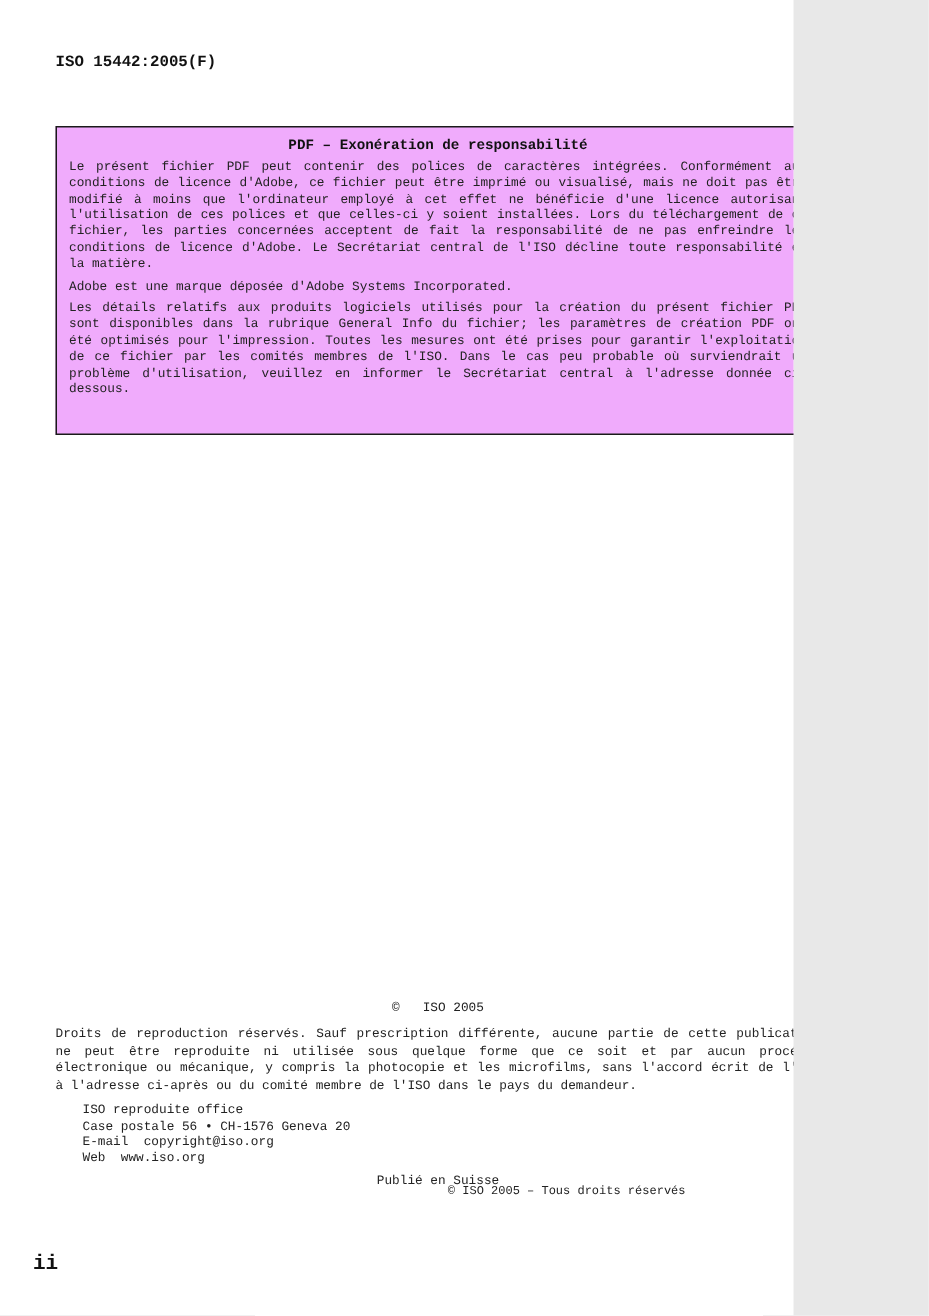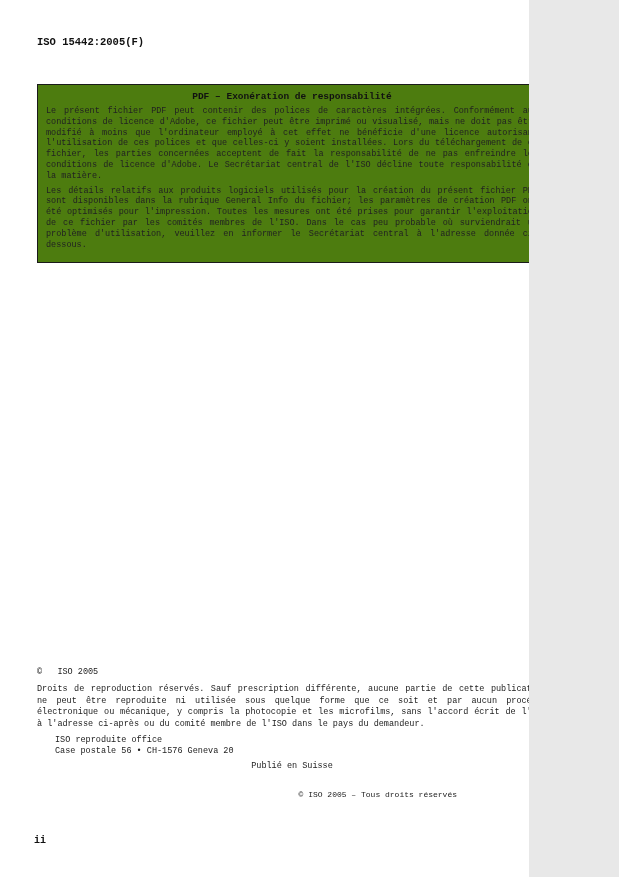--- a/index.html
+++ b/index.html
@@ -24,22 +24,22 @@
     font-size: 10.5px;
     color: #111;
   }
   .disclaimer-box {
     position: absolute;
     left: 37px;
     top: 84px;
     width: 510px;
     box-sizing: border-box;
     border: 1px solid #1a1a1a;
-    padding: 4px 8px 12px 8px;
-    background: #4d7c0f;
+    padding: 4px 8px 24px 8px;
+    background: #f0abfc;
   }
   .box-title {
     text-align: center;
     font-weight: bold;
     font-size: 9.5px;
     margin: 2px 0 3px 0;
     color: #111;
   }
   .disclaimer-box p {
     margin: 4px 0 0 0;
@@ -52,72 +52,76 @@
     position: absolute;
     left: 37px;
     top: 667px;
     width: 510px;
     font-size: 8.5px;
     color: #222;
   }
   .copyright-line {
     white-space: pre-wrap;
     margin: 0 0 7px 0;
+    text-align: center;
   }
   .rights-paragraph {
     margin: 0 0 5px 0;
     text-align: justify;
     line-height: 11.6px;
   }
   .address-block {
     margin-left: 18px;
     line-height: 10.4px;
   }
   .address-line {
     white-space: pre-wrap;
   }
   .published-line {
     margin-top: 5px;
     text-align: center;
   }
   .footer-pagenum {
     position: absolute;
-    left: 34px;
+    left: 22px;
     top: 835px;
     font-weight: bold;
-    font-size: 10px;
+    font-size: 14px;
     color: #111;
   }
   .footer-copyright {
     position: absolute;
     right: 72px;
     top: 790px;
     font-size: 8px;
     color: #222;
   }
 </style>
 </head>
 <body>
 
 <div class="page">
 
   <div class="doc-header">ISO 15442:2005(F)</div>
 
   <div class="disclaimer-box">
     <div class="box-title">PDF – Exonération de responsabilité</div>
     <p>Le présent fichier PDF peut contenir des polices de caractères intégrées. Conformément aux conditions de licence d'Adobe, ce fichier peut être imprimé ou visualisé, mais ne doit pas être modifié à moins que l'ordinateur employé à cet effet ne bénéficie d'une licence autorisant l'utilisation de ces polices et que celles-ci y soient installées. Lors du téléchargement de ce fichier, les parties concernées acceptent de fait la responsabilité de ne pas enfreindre les conditions de licence d'Adobe. Le Secrétariat central de l'ISO décline toute responsabilité en la matière.</p>
+    <p>Adobe est une marque déposée d'Adobe Systems Incorporated.</p>
     <p>Les détails relatifs aux produits logiciels utilisés pour la création du présent fichier PDF sont disponibles dans la rubrique General Info du fichier; les paramètres de création PDF ont été optimisés pour l'impression. Toutes les mesures ont été prises pour garantir l'exploitation de ce fichier par les comités membres de l'ISO. Dans le cas peu probable où surviendrait un problème d'utilisation, veuillez en informer le Secrétariat central à l'adresse donnée ci-dessous.</p>
   </div>
 
   <div class="copyright-section">
     <div class="copyright-line">©   ISO 2005</div>
     <p class="rights-paragraph">Droits de reproduction réservés. Sauf prescription différente, aucune partie de cette publication ne peut être reproduite ni utilisée sous quelque forme que ce soit et par aucun procédé, électronique ou mécanique, y compris la photocopie et les microfilms, sans l'accord écrit de l'ISO à l'adresse ci-après ou du comité membre de l'ISO dans le pays du demandeur.</p>
     <div class="address-block">
       <div class="address-line">ISO reproduite office</div>
       <div class="address-line">Case postale 56 • CH-1576 Geneva 20</div>
+      <div class="address-line">E-mail  copyright@iso.org</div>
+      <div class="address-line">Web  www.iso.org</div>
     </div>
     <div class="published-line">Publié en Suisse</div>
   </div>
 
   <div class="footer-pagenum">ii</div>
   <div class="footer-copyright">© ISO 2005 – Tous droits réservés</div>
 
 </div>
 
 </body></html>

